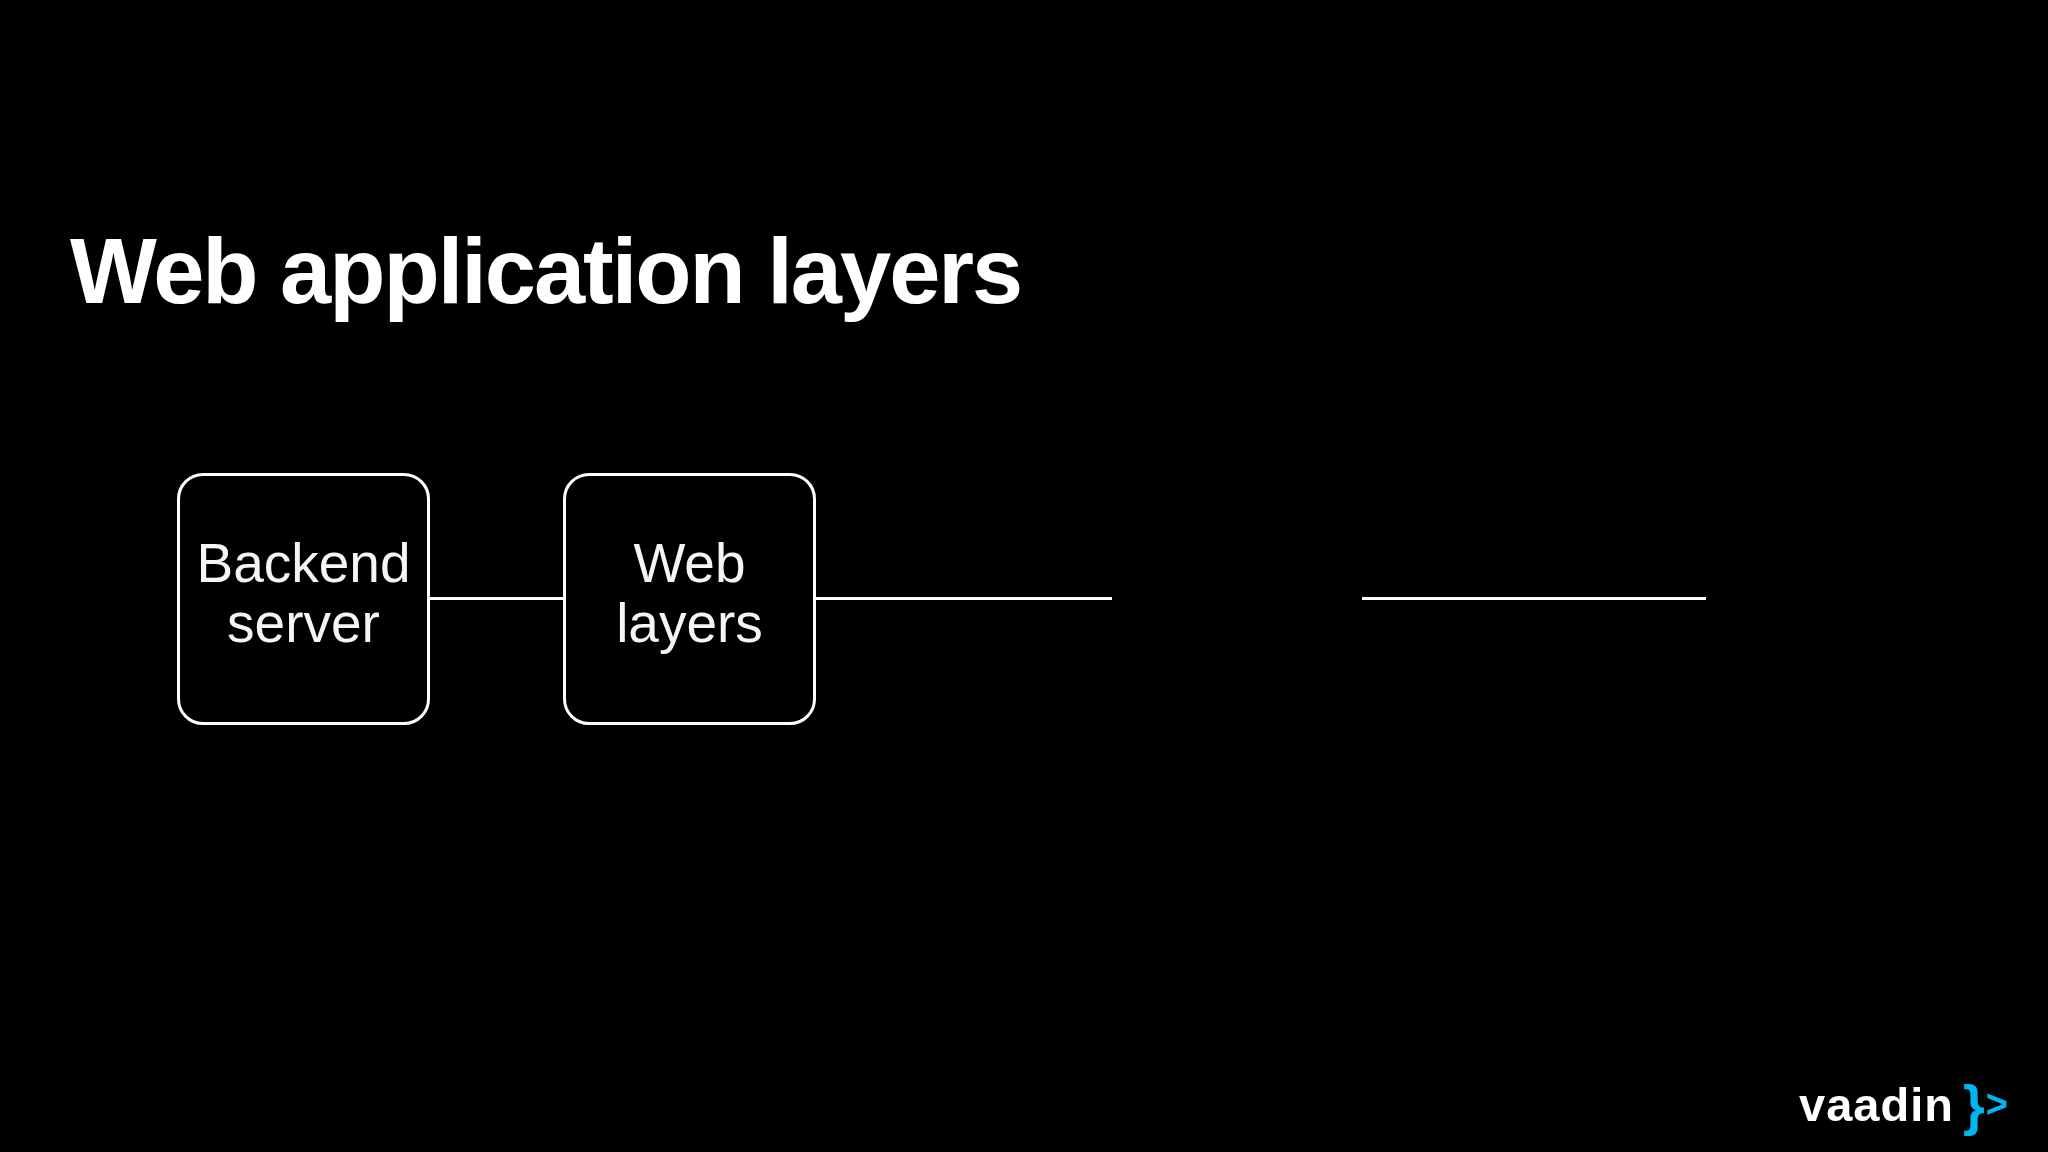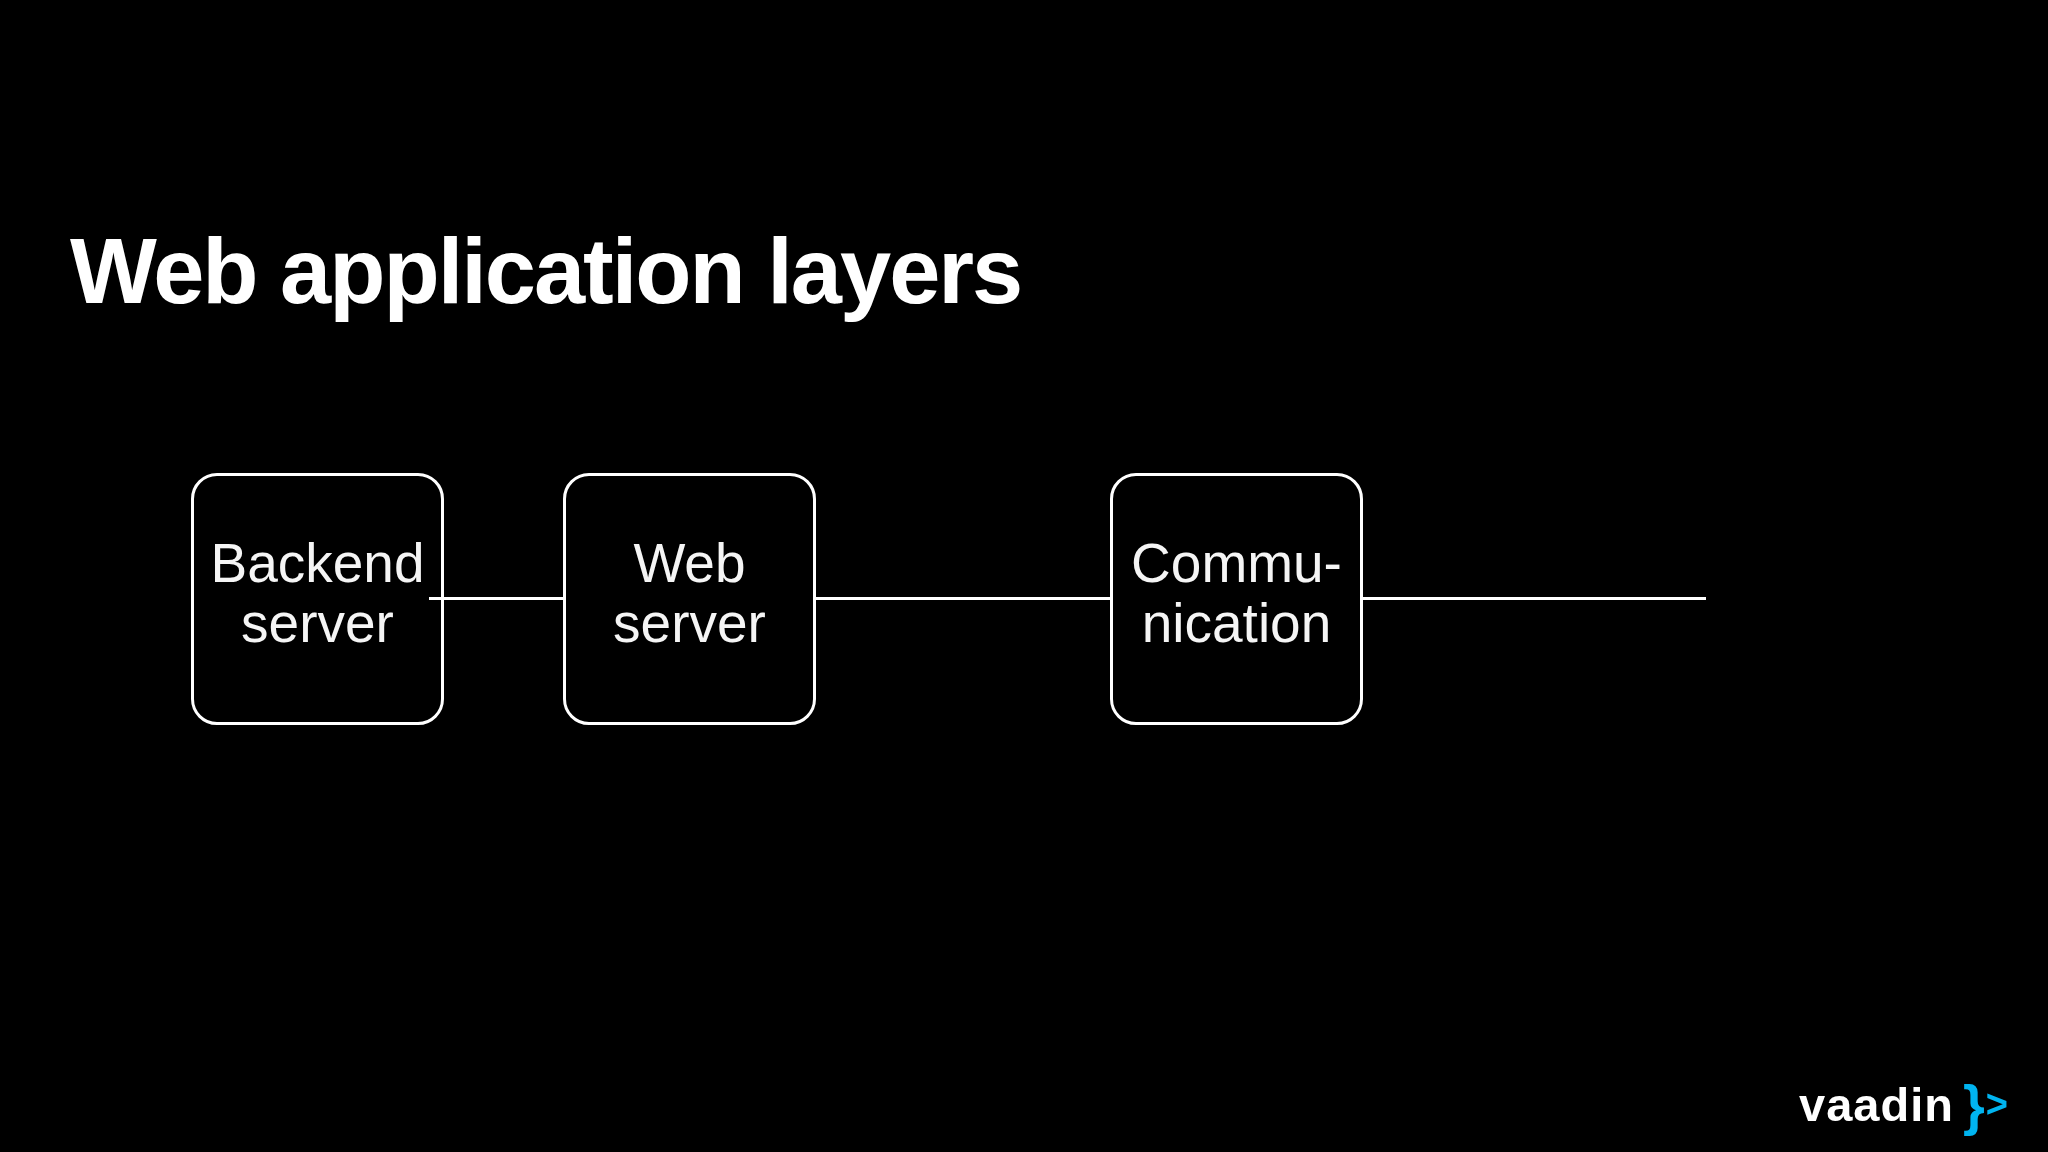--- a/index.html
+++ b/index.html
@@ -41,21 +41,21 @@
     justify-content: center;
   }
   .node-label {
     color: #f5f5f5;
     font-size: 55px;
     line-height: 60px;
     text-align: center;
     white-space: pre;
     transform: translateY(-6px);
   }
-  #node-1 { left: 191px; align-items: center; }
+  #node-1 { left: 177px; align-items: center; }
   #node-2 { left: 563px; }
   #node-3 { left: 1110px; }
   #node-4 { left: 1704px; }
   .connector {
     position: absolute;
     top: 572px;
     height: 3px;
     background: #ffffff;
   }
   #connector-1 { left: 429px;  width: 136px; }
@@ -100,29 +100,25 @@
 
   <div class="node" id="node-1">
     <span class="node-label">Backend
 server</span>
   </div>
 
   <div class="connector" id="connector-1"></div>
 
   <div class="node" id="node-2">
     <span class="node-label">Web
-server</span>
+layers</span>
   </div>
 
   <div class="connector" id="connector-2"></div>
 
-  <div class="node" id="node-3">
-    <span class="node-label">Commu-
-nication</span>
-  </div>
 
   <div class="connector" id="connector-3"></div>
 
 
   <div class="logo">
     <span class="logo-text">vaadin</span>
     <span class="logo-brace">}</span>
     <span class="logo-chevron">&gt;</span>
   </div>
 

